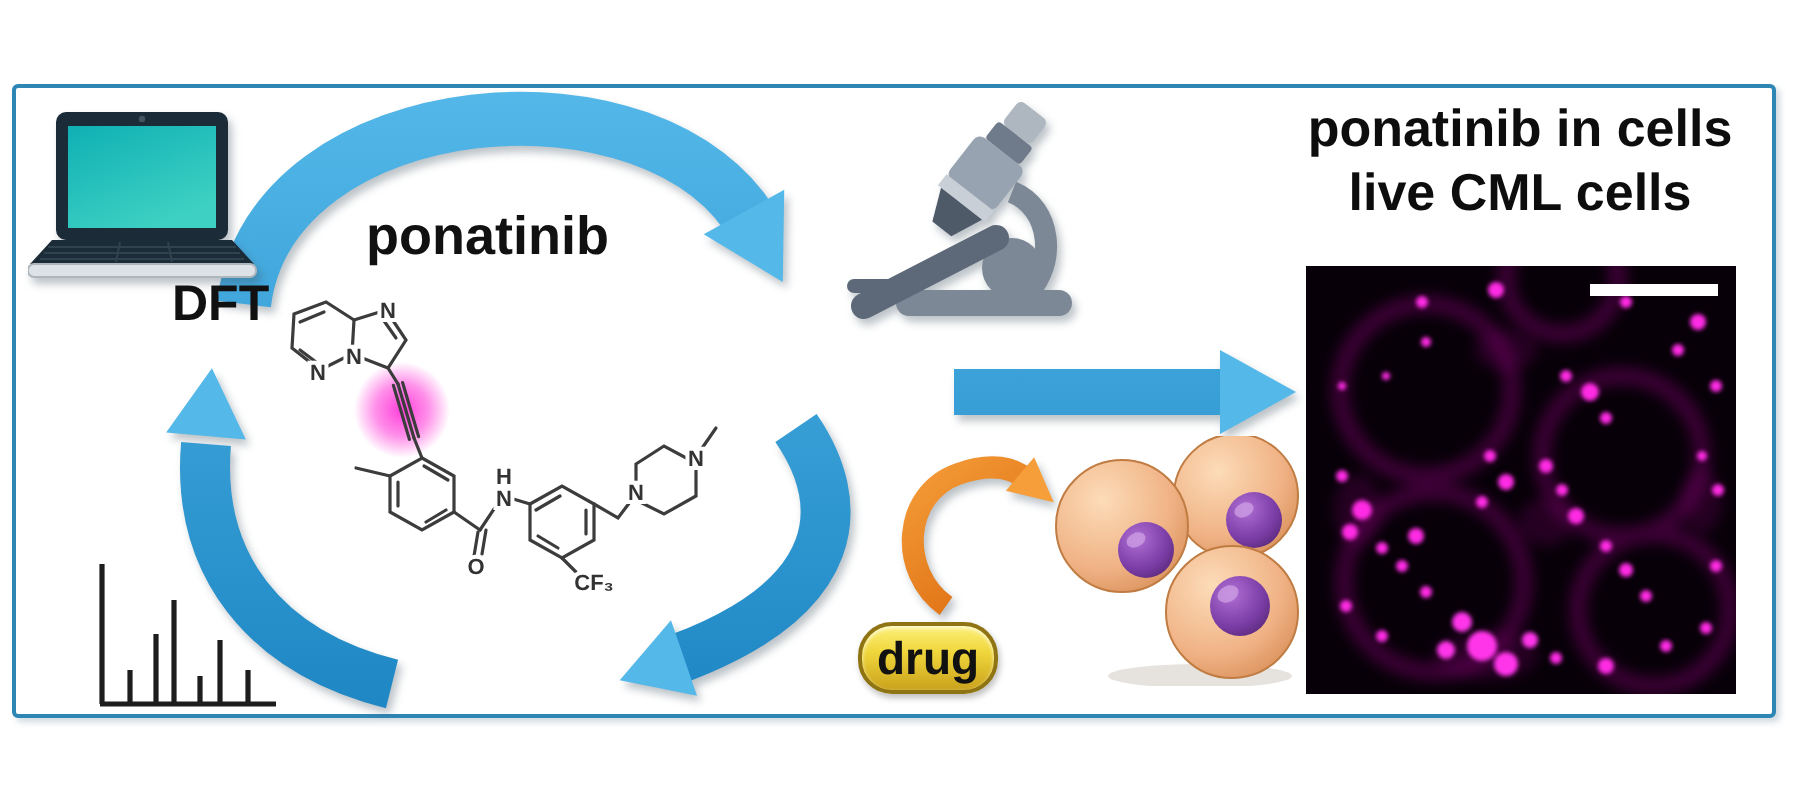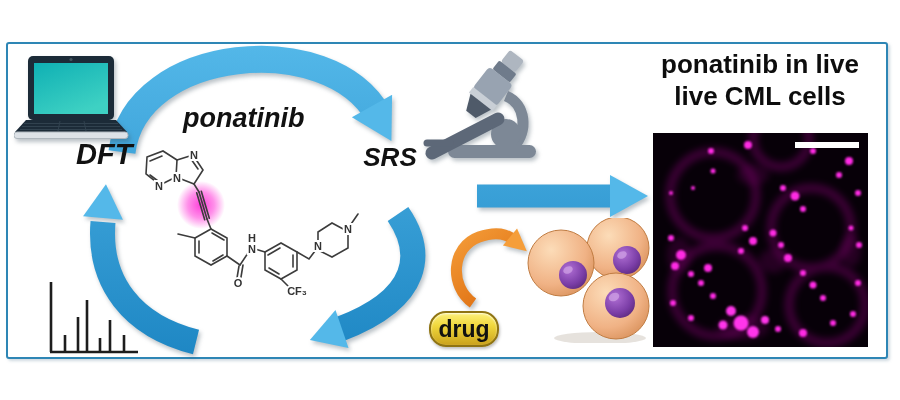--- a/index.html
+++ b/index.html
@@ -1,22 +1,22 @@
 <!DOCTYPE html>
 <html><head>
 <meta charset="utf-8">
 <style>
   html,body{margin:0;padding:0;background:#fff;}
   #canvas{position:relative;width:900px;height:400px;background:#fff;overflow:hidden;
           font-family:"Liberation Sans",sans-serif;}
   .abs{position:absolute;}
   #frame{left:6px;top:42px;width:878px;height:313px;border:2px solid #2e86b5;border-radius:3px;
          box-shadow:2px 2px 3px rgba(120,150,170,.35);background:#fff;}
-  .lbl{position:absolute;color:#111;font-weight:bold;z-index:6;white-space:nowrap;font-style:italic;}
-  #lbl-dft{left:76px;top:138px;font-size:29px;}
+  .lbl{position:absolute;color:#111;font-weight:bold;z-index:6;white-space:nowrap;}
+  #lbl-dft{left:86px;top:138px;font-size:25px;}
   #lbl-ponatinib{left:183px;top:103px;font-size:27px;}
   #lbl-srs{left:315px;top:141px;width:150px;text-align:center;font-size:26px;line-height:1.25;}
   #lbl-lcms{left:202px;top:326px;font-size:29px;}
   #panel-title{left:645px;top:49px;width:230px;text-align:center;font-size:26px;line-height:1.22;color:#0d0d0d;font-weight:bold;z-index:6;}
   #drug-badge{left:429px;top:311px;width:66px;height:32px;z-index:7;
      background:linear-gradient(180deg,#fdf07a 0%,#f0d73c 40%,#caa21c 100%);
      border:2px solid #8f7413;border-radius:17px;
      box-shadow:inset 0 1px 2px rgba(255,255,255,.8),1px 2px 3px rgba(0,0,0,.25);
      display:flex;align-items:center;justify-content:center;
      font-size:23px;font-weight:bold;color:#111;}
@@ -276,25 +276,25 @@
         <circle cx="70" cy="192" r="4.5"></circle>
           <circle cx="112" cy="187" r="4"></circle>
       </g>
       <rect x="142" y="9" width="64" height="6" fill="#ffffff"></rect>
     </svg>
   </div>
 
   <div class="lbl" id="lbl-dft">DFT</div>
   <div class="lbl" id="lbl-ponatinib">ponatinib</div>
   <div class="lbl" id="lbl-srs">
-    <span>SRS</span><br>
+    <br>
   </div>
 
   <div class="abs" id="panel-title">
-    <span>ponatinib in live</span><br>
+    <span>ponatinib in cells</span><br>
     <span>live CML cells</span>
   </div>
 
   <div class="abs" id="drug-badge">
     <span>drug</span>
   </div>
 
 </div>
 
 </body></html>

